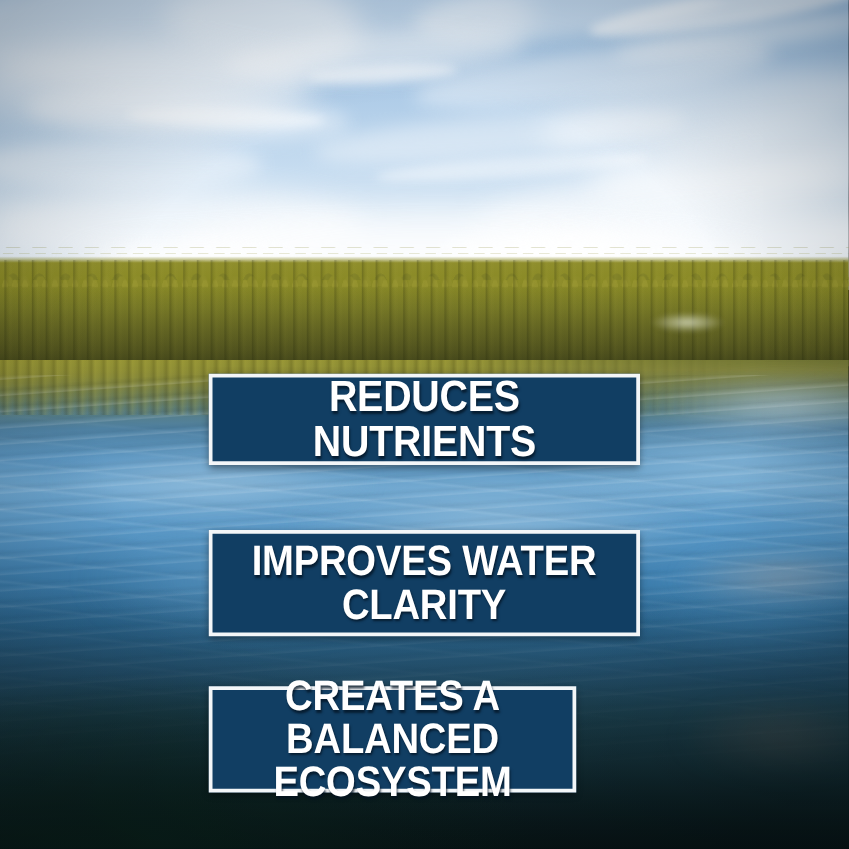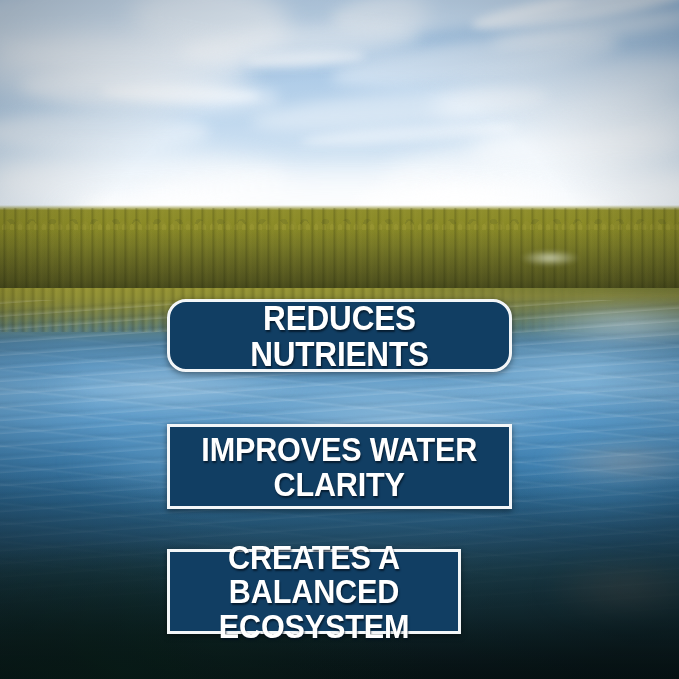--- a/index.html
+++ b/index.html
@@ -249,21 +249,21 @@
     color: #ffffff;
     font-family: "Liberation Sans", sans-serif;
     font-weight: bold;
     letter-spacing: -0.2px;
     line-height: 1.02;
     text-shadow: 1px 2px 2px rgba(3,18,32,.75);
     transform: scaleX(.90);
     white-space: pre-line;
     padding: 0 8px;
   }
-  #box-1 { left: 167px; top: 299px; width: 345px; height: 73px; border-radius: 19px; }
+  #box-1 { left: 167px; top: 299px; width: 345px; height: 73px; }
   #box-2 { left: 167px; top: 424px; width: 345px; height: 85px; text-align: center; }
   #box-3 { left: 167px; top: 549px; width: 294px; height: 85px; }
   #box-1 .label { font-size: 35px; }
   #box-2 .label { font-size: 34px; }
   #box-3 .label { font-size: 34px; }
 </style>
 </head>
 <body>
 
 <div id="stage">

